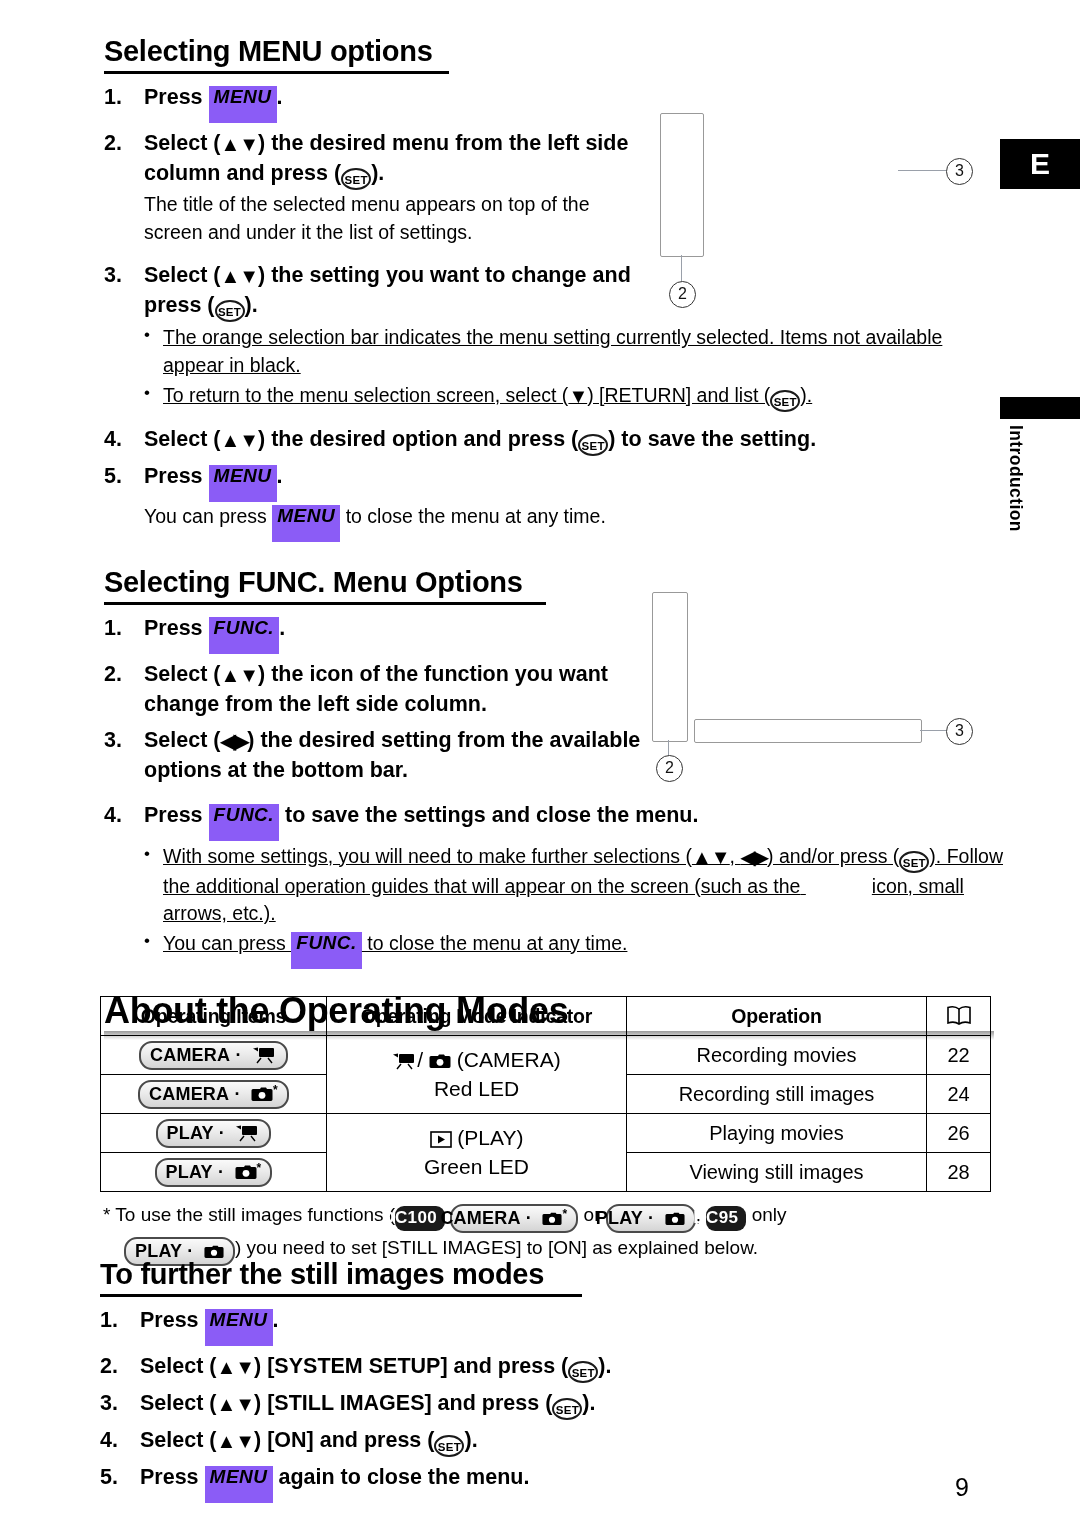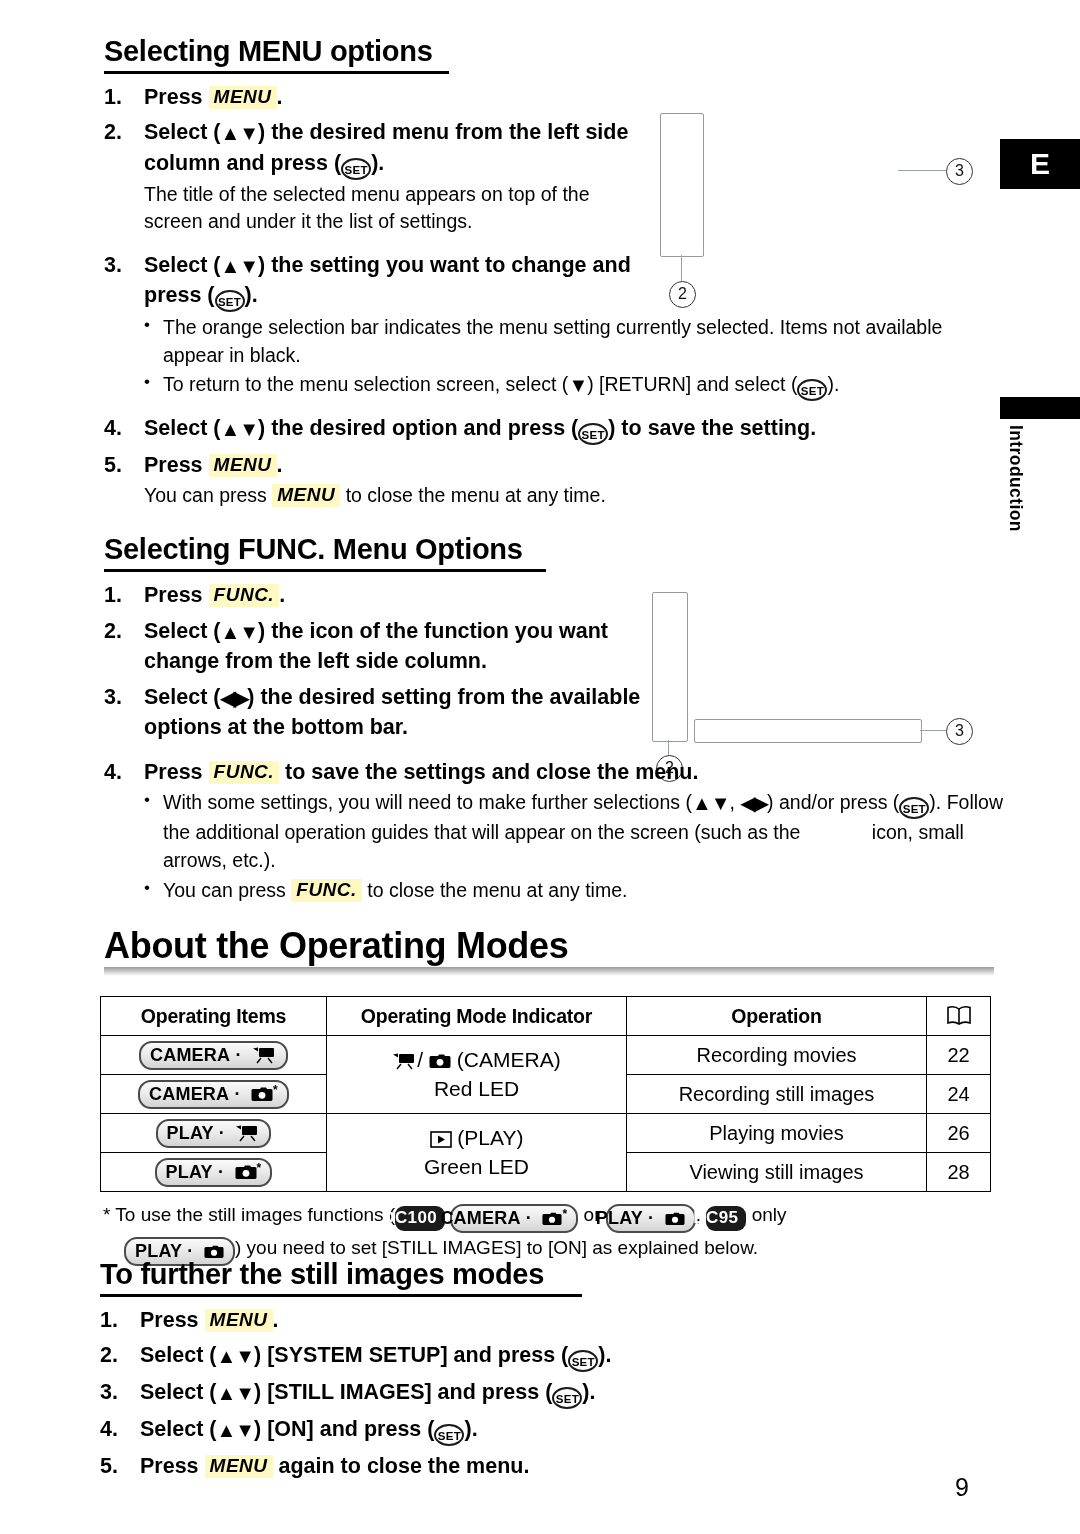--- a/index.html
+++ b/index.html
@@ -58,45 +58,45 @@
     font-weight: bold;
   }
   .body-txt {
     font-size: 19.5px;
     font-weight: normal;
     line-height: 1.4;
     margin: 1px 0 0 0;
   }
   .indent-note { padding-left: 40px; }
 
-  ul.bullets { list-style: none; margin: 2px 0 0 0; padding: 0 0 0 40px; }
+  ul.bullets { list-style: none; margin: 2px 0 0 0; padding: 0 0 0 40px; text-decoration: underline; }
   ul.bullets > li {
     position: relative;
     padding-left: 19px;
     font-size: 19.5px;
     line-height: 1.42;
     font-weight: normal;
     margin-top: 2px;
   }
   ul.bullets > li::before {
     content: "\2022";
     position: absolute; left: 0; top: -1px;
     font-size: 17px;
   }
 
   
   .kbd {
     display: inline-block;
-    background: #fef9c3;
+    background: #8b5cf6;
     color: #000;
     font-style: italic;
     font-weight: bold;
     font-size: 19px;
     letter-spacing: 0.5px;
-    padding: 1px 5px 2px 5px;
+    padding: 1px 5px 16px 5px;
     line-height: 1.05;
     vertical-align: 1px;
     font-family: "Liberation Sans", sans-serif;
   }
   .setbtn {
     display: inline-block;
     width: 30px; height: 22px;
     border: 2px solid #1a1a1a;
     border-radius: 50%;
     font-size: 11.5px;
@@ -285,21 +285,21 @@
 
       <li class="body-txt indent-note" style="width:475px;">The title of the selected menu appears on top of the screen and under it the list of settings.</li>
 
       <li class="step" style="margin-top:14px;width:520px;">
         <span class="num">3.</span><span>Select (</span><span class="arrows">▲▼</span><span>) the setting you want to change and press (</span><span class="setbtn">SET</span><span>).</span>
       </li>
     </ol>
 
     <ul class="bullets">
       <li style="width:845px;">The orange selection bar indicates the menu setting currently selected. Items not available appear in black.</li>
-      <li style="width:845px;"><span>To return to the menu selection screen, select (</span><span class="arrows">▼</span><span>) [RETURN] and select (</span><span class="setbtn">SET</span><span>).</span>
+      <li style="width:845px;"><span>To return to the menu selection screen, select (</span><span class="arrows">▼</span><span>) [RETURN] and list (</span><span class="setbtn">SET</span><span>).</span>
       </li>
     </ul>
 
     <ol class="steps" style="margin-top:12px;">
       <li class="step">
         <span class="num">4.</span><span>Select (</span><span class="arrows">▲▼</span><span>) the desired option and press (</span><span class="setbtn">SET</span><span>) to save the setting.</span>
       </li>
       <li class="step">
         <span class="num">5.</span>
         <span>Press</span>

